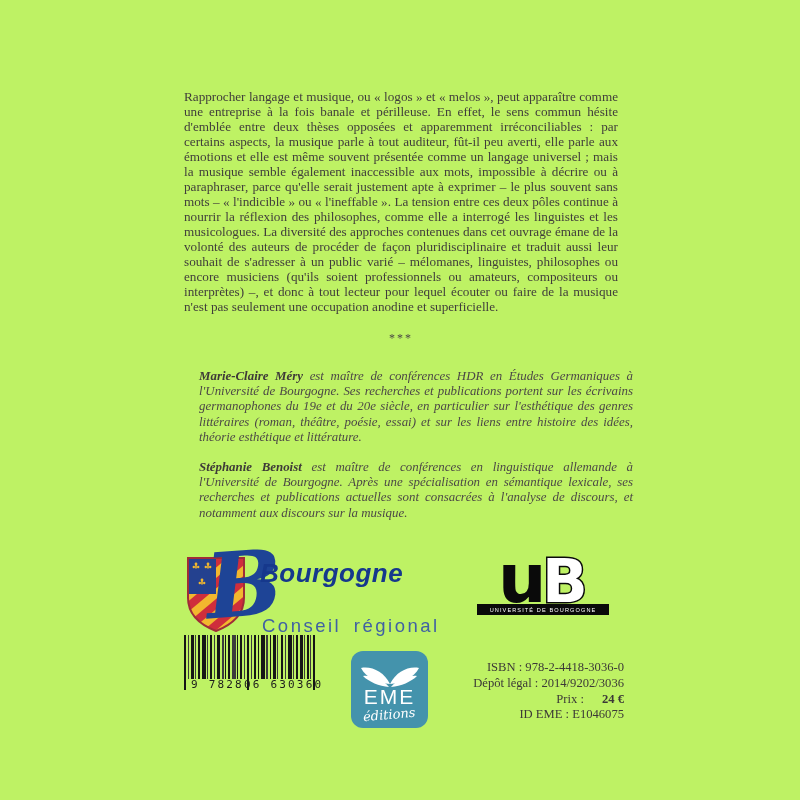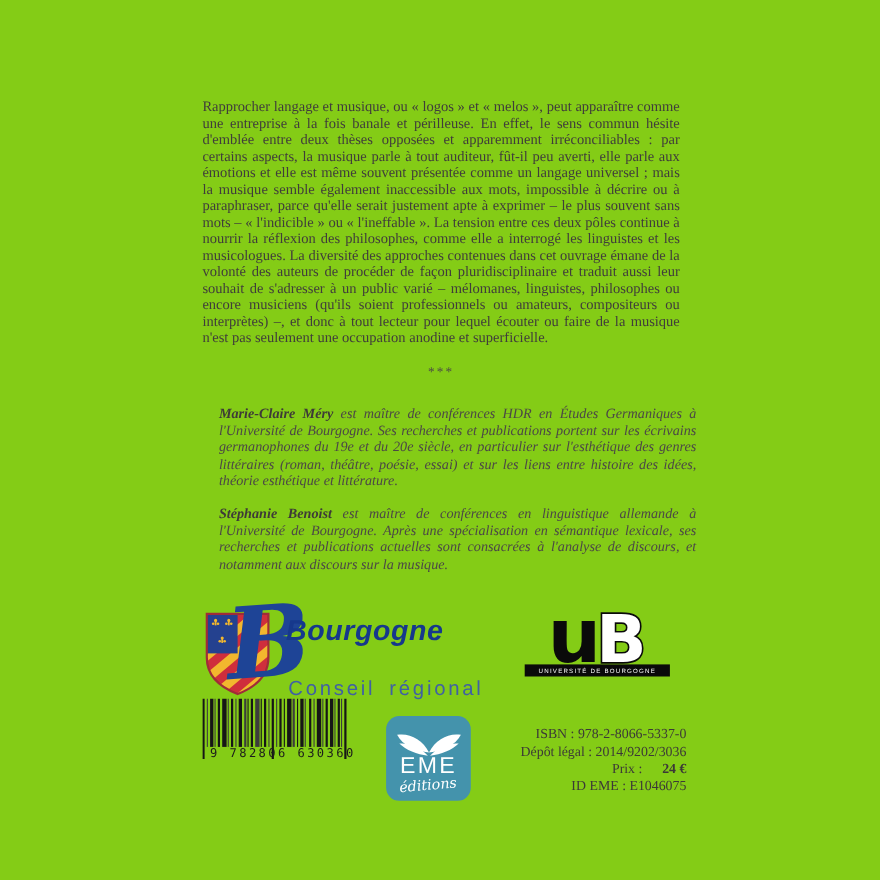--- a/index.html
+++ b/index.html
@@ -1,19 +1,19 @@
 <!DOCTYPE html>
 <html><head>
 <meta charset="utf-8">
 <style>
   html,body{margin:0;padding:0;background:#ffffff;}
   .cover{
     position:relative;
     width:800px;height:800px;
-    background:#84cc16;
+    background:#bef264;
     font-family:"Liberation Serif", serif;
     color:#403d3b;
     overflow:hidden;
   }
   
   .synopsis{
     position:absolute;left:184px;top:76px;width:434px;
     font-size:13.2px;line-height:15px;
     text-align:justify;color:#403d3b;
   }
@@ -199,19 +199,19 @@
       <path d="M32,22 C26,10 14,4 3,6 C8,16 20,21 32,22 Z" fill="#ffffff"></path>
       <path d="M32,22 C38,10 50,4 61,6 C56,16 44,21 32,22 Z" fill="#ffffff"></path>
       <path d="M31,25 C24,17 13,13 5,14 C11,20 21,24 31,25 Z" fill="#ffffff"></path>
       <path d="M33,25 C40,17 51,13 59,14 C53,20 43,24 33,25 Z" fill="#ffffff"></path>
     </svg>
     <div class="eme-name">EME</div>
     <div class="eme-subname">éditions</div>
   </div>
 
   <div class="imprint">
-    <div>ISBN : 978-2-8066-5337-0</div>
+    <div>ISBN : 978-2-4418-3036-0</div>
     <div>Dépôt légal : 2014/9202/3036</div>
     <div><span>Prix :</span><span class="price-gap"></span><span class="price-value">24 €</span></div>
     <div>ID EME : E1046075</div>
   </div>
 
 </div>
 
 </body></html>

